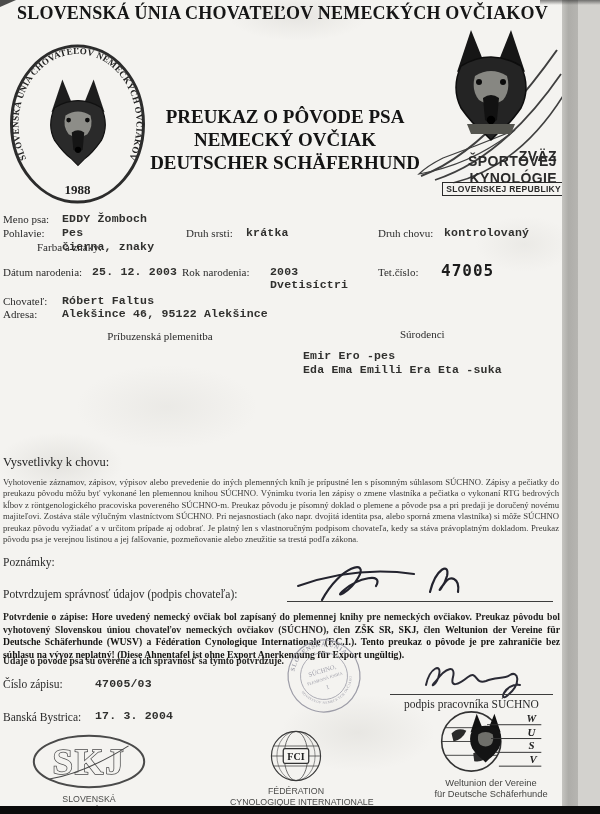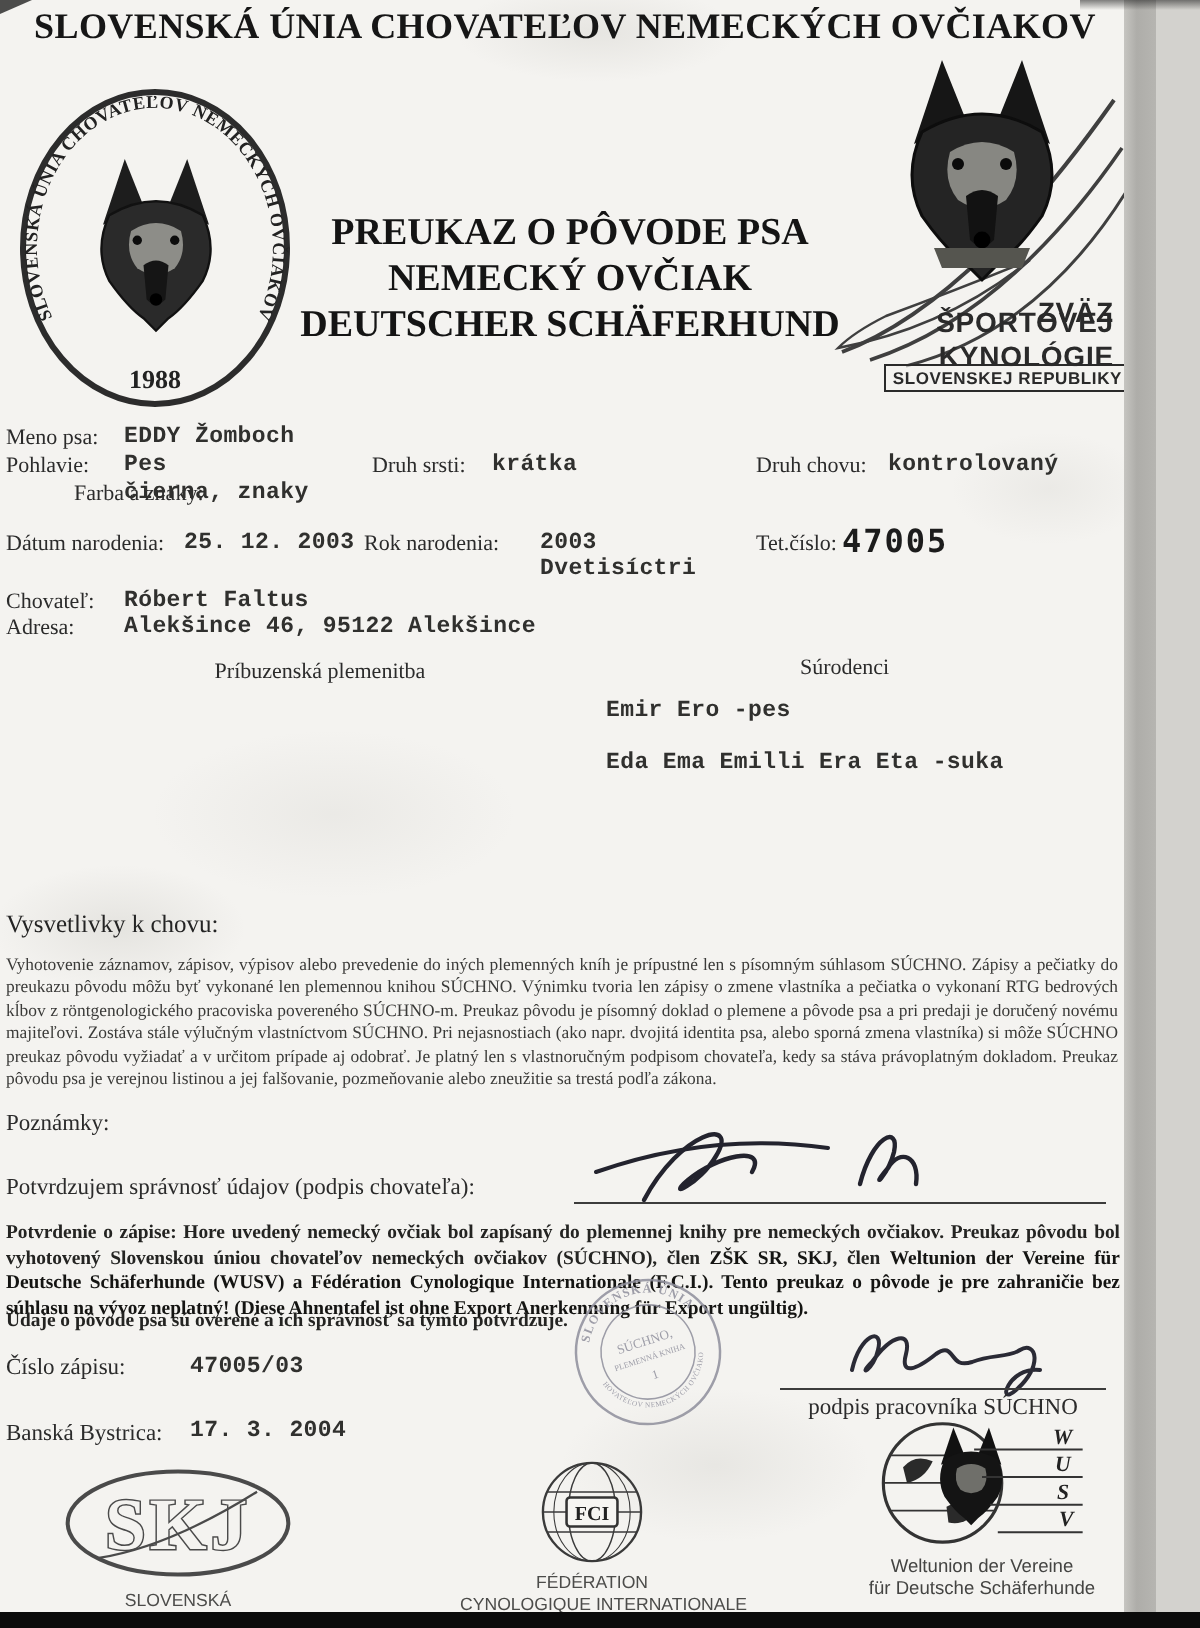--- a/index.html
+++ b/index.html
@@ -106,31 +106,31 @@
 
   <div class="abs lbl" style="left:3px;top:241px;margin-left:34px;">Farba a znaky:</div>
   <div class="abs val" style="left:62px;top:240px;">čierna, znaky</div>
 
   <div class="abs lbl" style="left:3px;top:266px;">Dátum narodenia:</div>
   <div class="abs val" style="left:92px;top:265px;">25. 12. 2003</div>
   <div class="abs lbl" style="left:182px;top:266px;">Rok narodenia:</div>
   <div class="abs val" style="left:270px;top:265px;">2003</div>
   <div class="abs val" style="left:270px;top:278px;">Dvetisíctri</div>
   <div class="abs lbl" style="left:378px;top:266px;">Tet.číslo:</div>
-  <div class="abs bigval" style="left:421px;top:261px;">47005</div>
+  <div class="abs bigval" style="left:441px;top:261px;">47005</div>
 
   <div class="abs lbl" style="left:3px;top:295px;">Chovateľ:</div>
   <div class="abs val" style="left:62px;top:294px;">Róbert Faltus</div>
   <div class="abs lbl" style="left:3px;top:308px;">Adresa:</div>
   <div class="abs val" style="left:62px;top:307px;">Alekšince 46, 95122 Alekšince</div>
 
   <div class="abs lbl" style="left:70px;top:330px;width:180px;text-align:center;">Príbuzenská plemenitba</div>
   <div class="abs lbl" style="left:400px;top:328px;">Súrodenci</div>
   <div class="abs val" style="left:303px;top:349px;">Emir Ero -pes</div>
-  <div class="abs val" style="left:303px;top:363px;margin-top:12px;">Eda Ema Emilli Era Eta -suka</div>
+  <div class="abs val" style="left:303px;top:363px;">Eda Ema Emilli Era Eta -suka</div>
 
   <div class="abs h-sec" style="left:3px;top:455px;">Vysvetlivky k chovu:</div>
   <div class="abs fine" style="left:3px;top:477px;width:556px;">Vyhotovenie záznamov, zápisov, výpisov alebo prevedenie do iných plemenných kníh je prípustné len s písomným súhlasom SÚCHNO. Zápisy a pečiatky do preukazu pôvodu môžu byť vykonané len plemennou knihou SÚCHNO. Výnimku tvoria len zápisy o zmene vlastníka a pečiatka o vykonaní RTG bedrových kĺbov z röntgenologického pracoviska povereného SÚCHNO-m. Preukaz pôvodu je písomný doklad o plemene a pôvode psa a pri predaji je doručený novému majiteľovi. Zostáva stále výlučným vlastníctvom SÚCHNO. Pri nejasnostiach (ako napr. dvojitá identita psa, alebo sporná zmena vlastníka) si môže SÚCHNO preukaz pôvodu vyžiadať a v určitom prípade aj odobrať. Je platný len s vlastnoručným podpisom chovateľa, kedy sa stáva právoplatným dokladom. Preukaz pôvodu psa je verejnou listinou a jej falšovanie, pozmeňovanie alebo zneužitie sa trestá podľa zákona.</div>
 
   <div class="abs lblc" style="left:3px;top:556px;">Poznámky:</div>
   <div class="abs lblc" style="left:3px;top:588px;">Potvrdzujem správnosť údajov (podpis chovateľa):</div>
 
   <svg class="abs" style="left:292px;top:556px;" width="220" height="48" viewBox="0 0 220 48">
     <path d="M30,44 C48,10 78,2 66,22 C58,36 40,44 52,34 C66,22 92,16 84,30" fill="none" stroke="#23232e" stroke-width="2.2" stroke-linecap="round"></path>
     <path d="M6,30 C40,18 80,12 122,18" fill="none" stroke="#23232e" stroke-width="2" stroke-linecap="round"></path>

